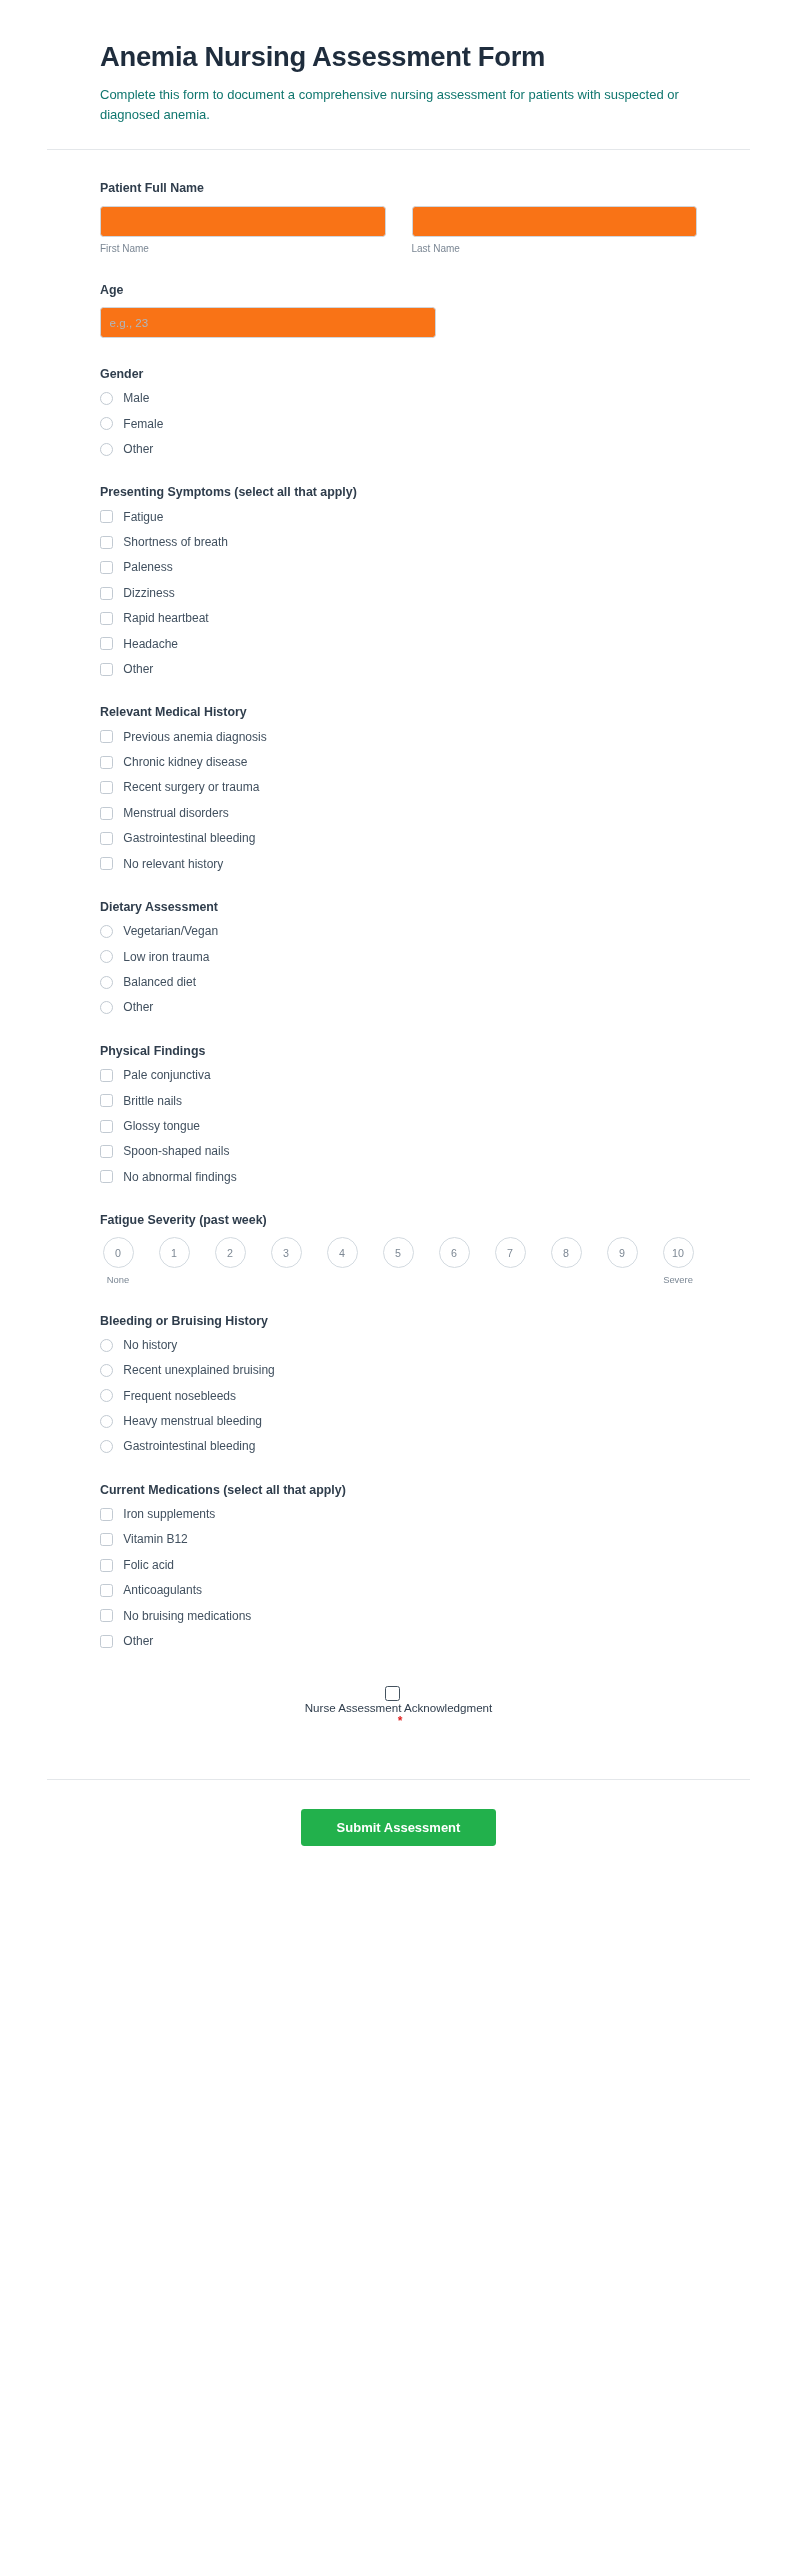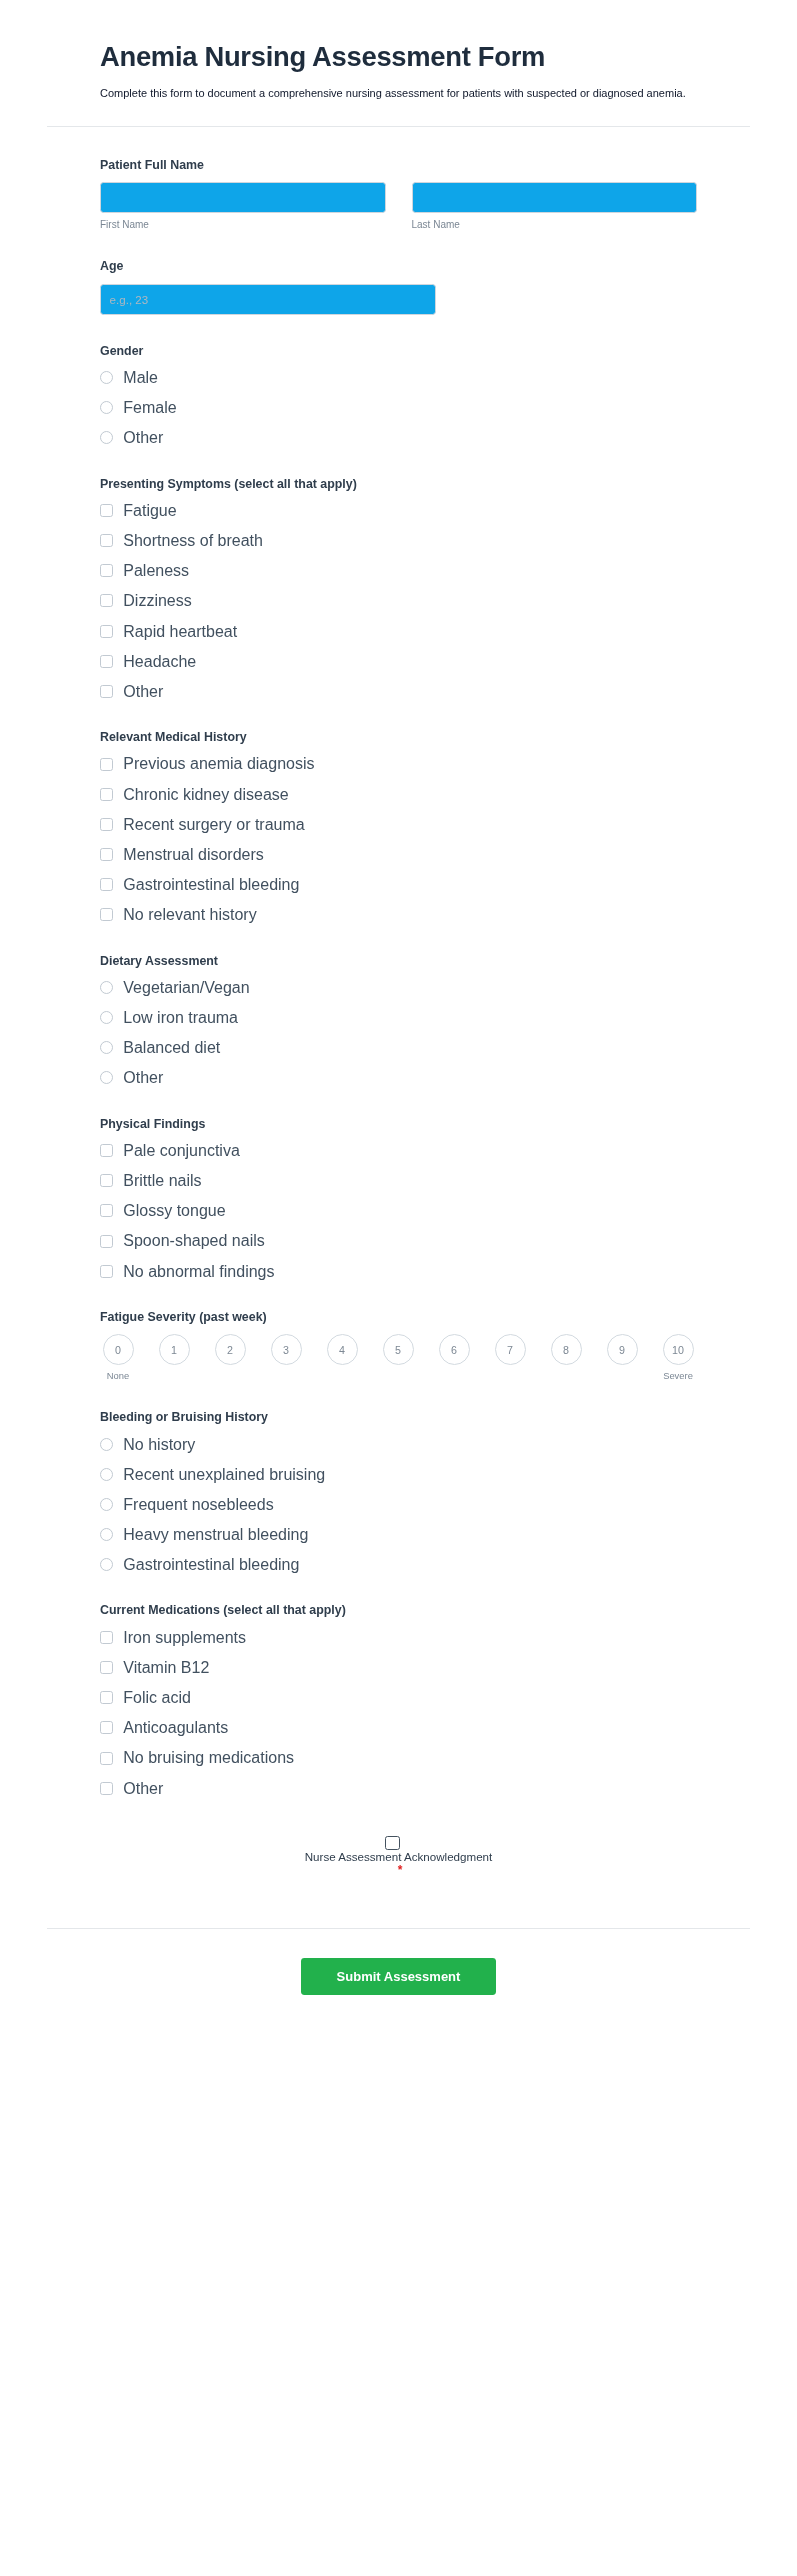--- a/index.html
+++ b/index.html
@@ -24,23 +24,23 @@
     border-bottom: 0.9px solid #e4e7ea;
   }
   .form-title {
     font-size: 27.4px;
     font-weight: bold;
     color: #1f2d3d;
     margin: 0 0 12px 0;
     letter-spacing: -0.3px;
   }
   .form-desc {
-    font-size: 11px;
+    font-size: 13px;
     line-height: 1.55;
-    color: #0f172a;
+    color: #0f766e;
     margin: 0;
     max-width: 686px;
   }
   .body {
     padding: 31px 53px 17px 53px;
   }
   .field {
     margin-bottom: 29px;
   }
   .field-label {
@@ -61,21 +61,21 @@
     gap: 26px;
   }
   .name-col {
     width: 336px;
   }
   .text-input {
     width: 100%;
     height: 31px;
     border: 0.9px solid #cfd6dd;
     border-radius: 3.4px;
-    background: #0ea5e9;
+    background: #f97316;
     font-size: 11.6px;
     font-family: "Liberation Sans", sans-serif;
     padding: 5.1px 8.6px;
     color: #2f3d4c;
     outline: none;
   }
   .text-input::placeholder { color: #aeb7c0; }
   .sub-label {
     font-size: 10px;
     color: #7b8794;
@@ -101,21 +101,21 @@
   .check-mark {
     width: 13px;
     height: 13px;
     border: 0.9px solid #c2cad2;
     border-radius: 2.6px;
     background: #fff;
     flex: 0 0 auto;
     margin-right: 10.3px;
   }
   .opt-text {
-    font-size: 16px;
+    font-size: 12px;
     color: #41505f;
     line-height: 1.2;
   }
 
   .scale-row {
     display: flex;
     flex-wrap: wrap;
     gap: 20px;
     margin-top: 5.1px;
     max-width: 686px;

